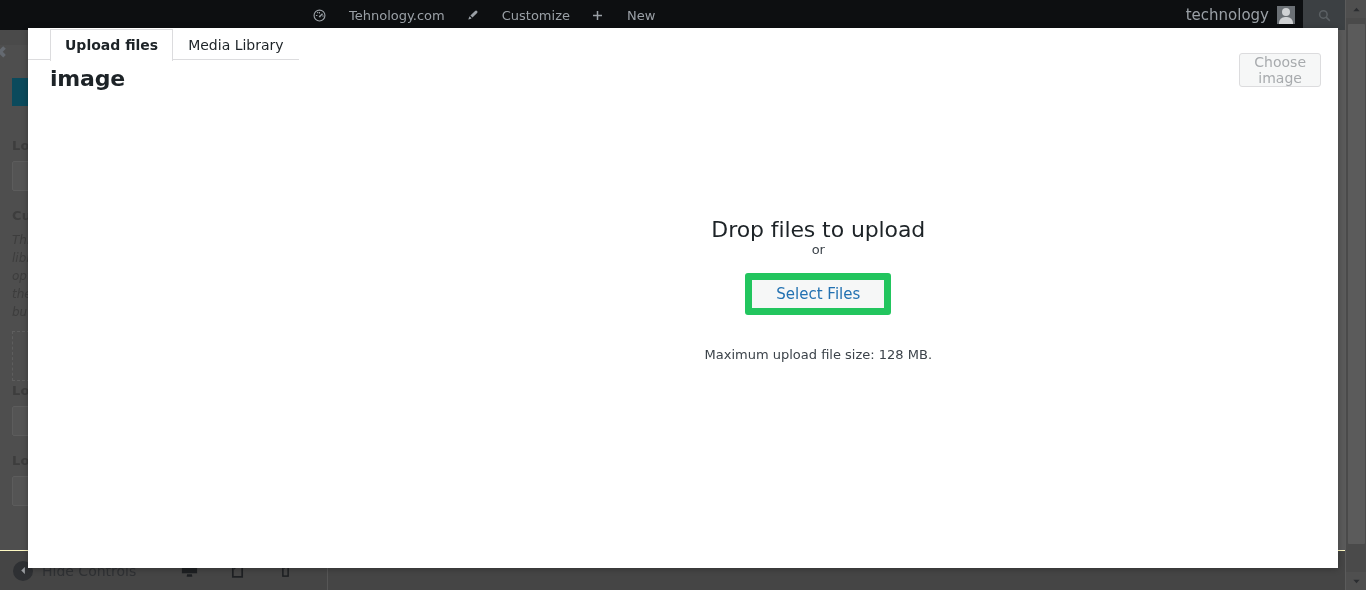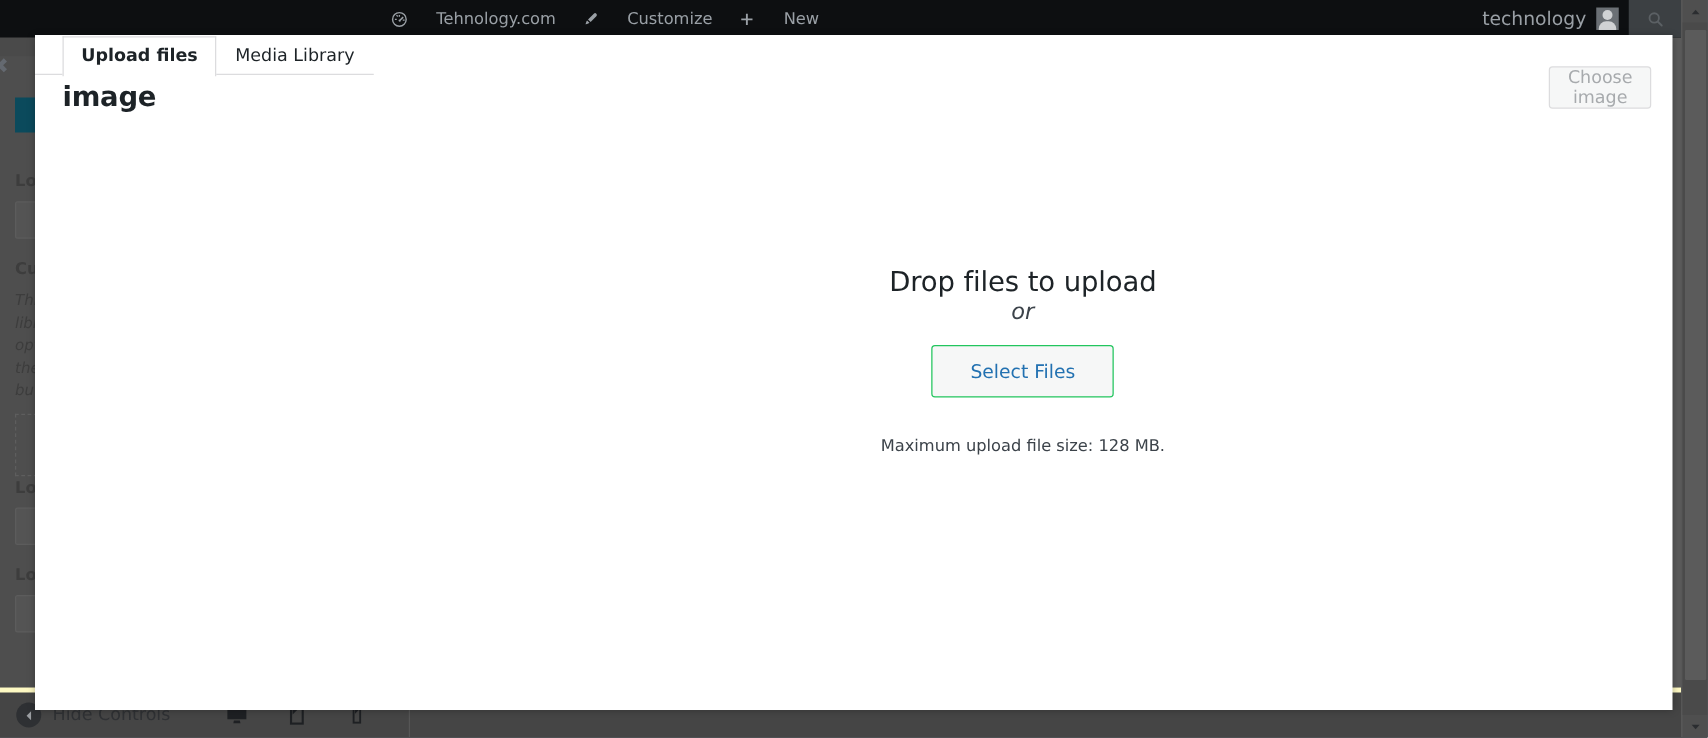--- a/index.html
+++ b/index.html
@@ -203,21 +203,21 @@
     background: #5a5a5a;
   }
 
   
   .cust-footer {
     position: absolute;
     left: 0; bottom: 0;
     width: 1345px;
     height: 40px;
     background: #454545;
-    border-top: 4px solid #fef9c3;
+    border-top: 1px solid #fef9c3;
     display: flex;
     align-items: center;
   }
   .hide-controls {
     display: flex;
     align-items: center;
     gap: 9px;
     padding-left: 13px;
     color: #2f3134;
     font-size: 14px;
@@ -374,31 +374,30 @@
     text-align: center;
     margin-top: -18px;
   }
   .drop-title {
     font-size: 22px;
     color: #1d2327;
     font-weight: normal;
     letter-spacing: -.1px;
   }
   .drop-or {
-    font-size: 18px;
+    font-size: 13px;
     color: #3c434a;
-    font-style: italic;
   }
   .select-files-btn {
     margin: 16px auto 0;
     display: block;
     min-width: 146px;
     height: 42px;
     background: #f6f7f7;
-    border: 1px solid #22c55e;
+    border: 7px solid #22c55e;
     border-radius: 3px;
     color: #2271b1;
     font-size: 15px;
     font-family: inherit;
     cursor: pointer;
     padding: 0 22px;
   }
   .max-size {
     margin-top: 32px;
     font-size: 13px;

